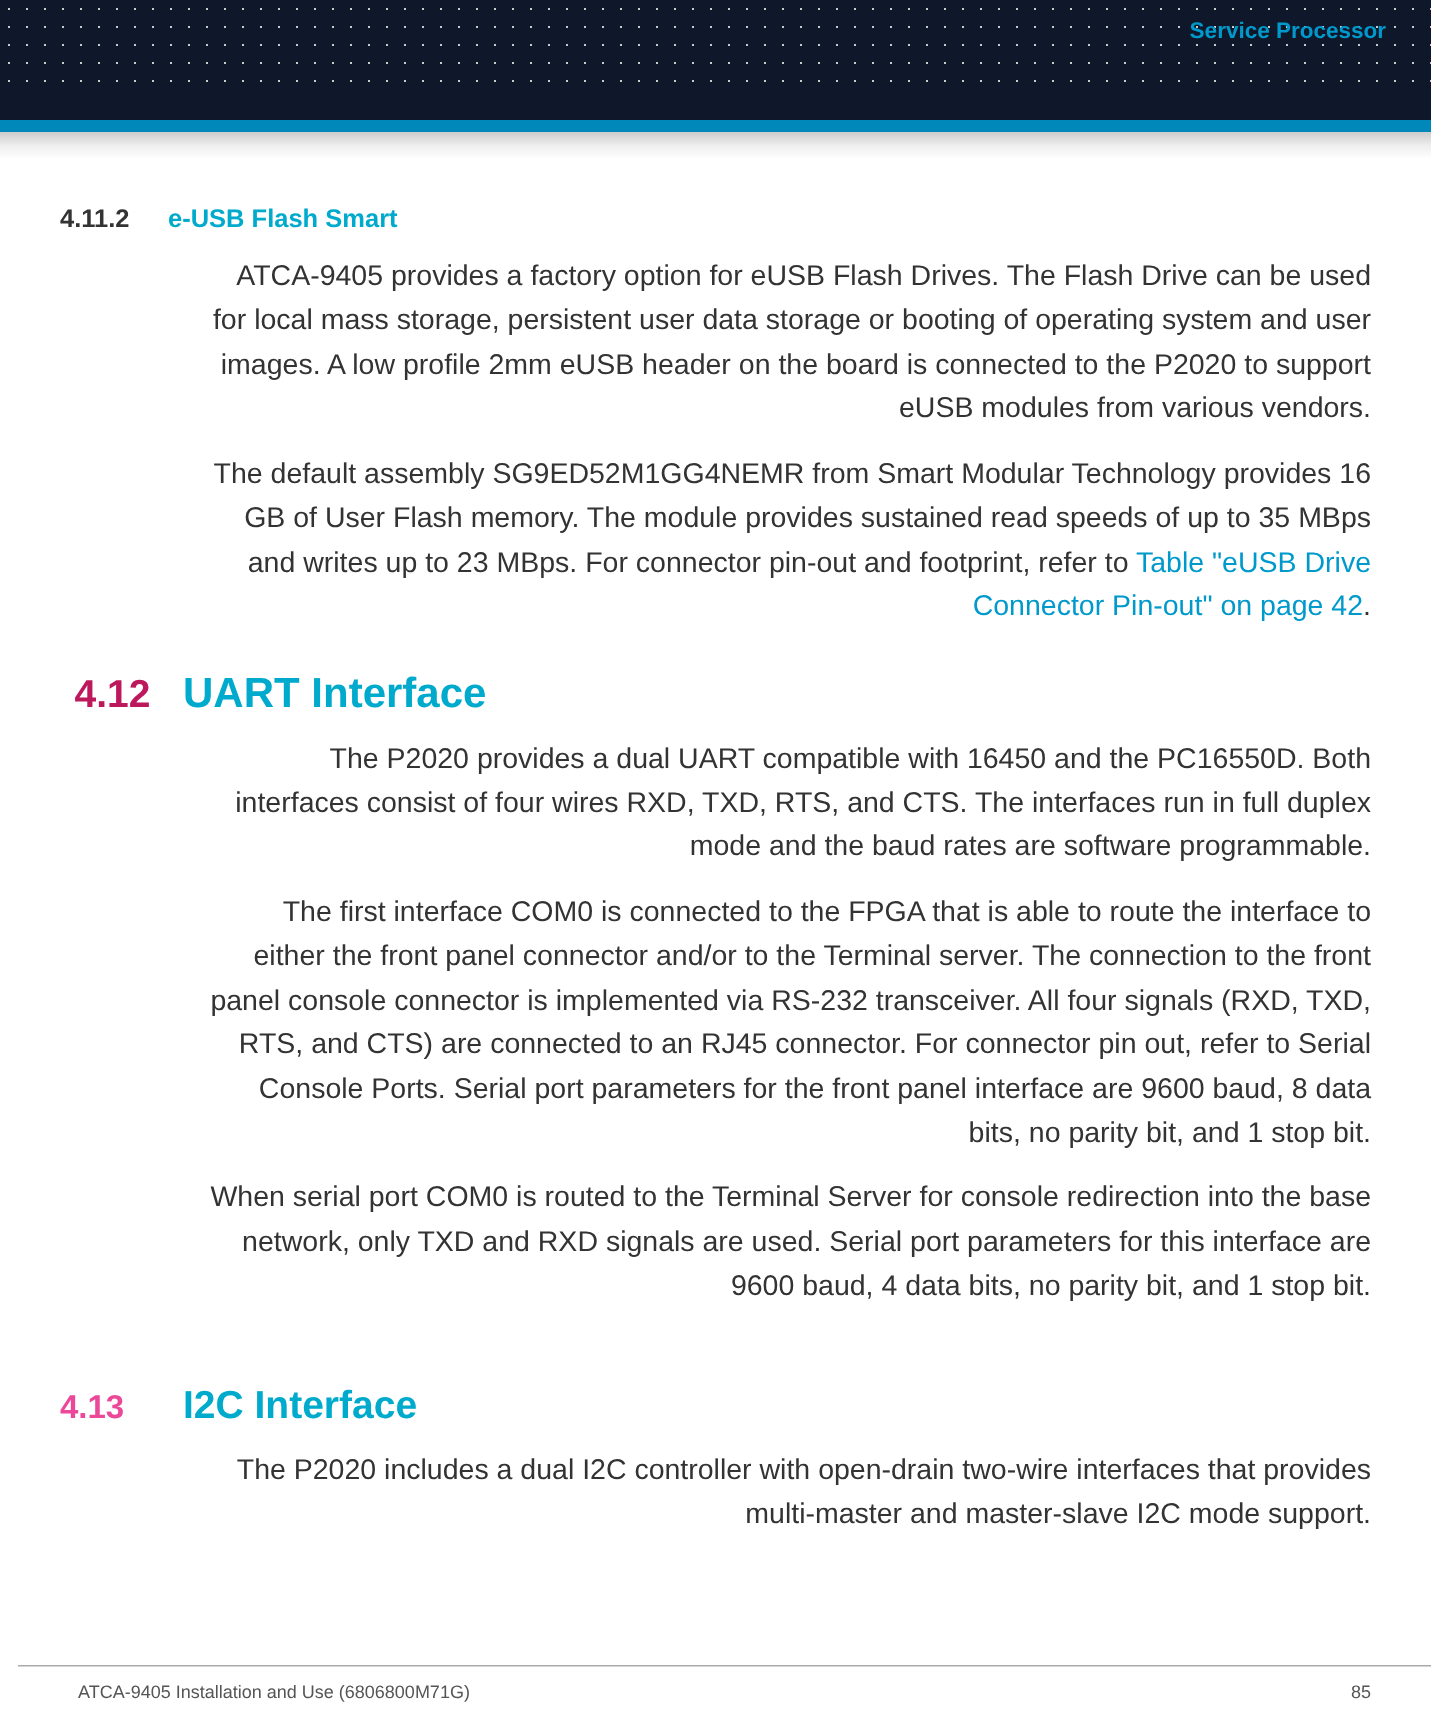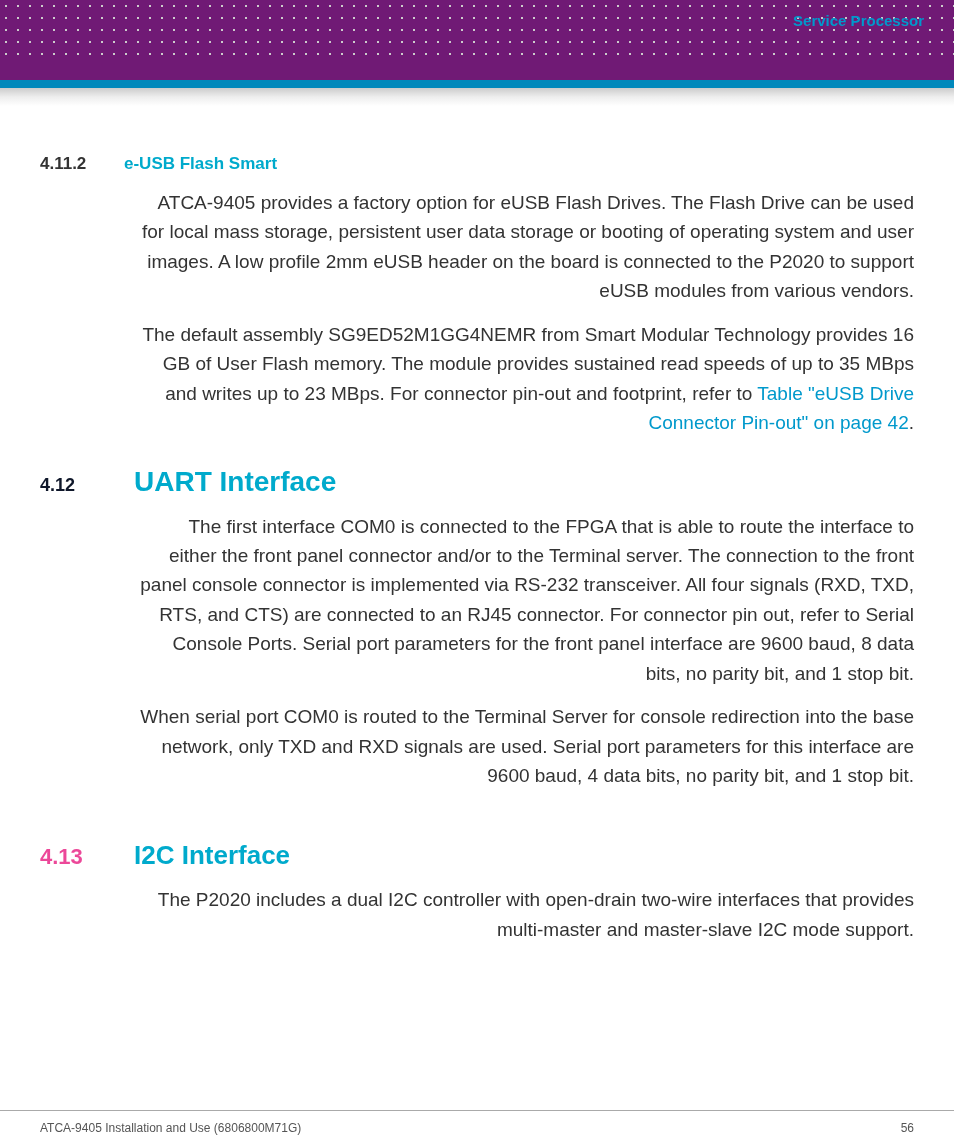--- a/index.html
+++ b/index.html
@@ -16,21 +16,21 @@
       font-size: 13.5px;
       color: #222222;
       position: relative;
     }
 
     
     .header-area {
       position: relative;
       width: 100%;
       height: 80px;
-      background-color: #701a75;
+      background-color: #0f172a;
       overflow: hidden;
     }
 
     .dot-pattern {
       position: absolute;
       top: 0;
       left: 0;
       width: 100%;
       height: 60px;
       background-image: radial-gradient(circle, #cccccc 1px, transparent 1px);
@@ -65,22 +65,21 @@
     
     .content {
       padding: 20px 40px 40px 40px;
     }
 
     
     .section-heading {
       display: flex;
       align-items: baseline;
       margin-bottom: 14px;
-      margin-top: 28px;
-      gap: 12px;
+      margin-top: 10px;
     }
 
     .section-number {
       font-size: 17px;
       font-weight: bold;
       color: #333333;
       margin-right: 12px;
       min-width: 60px;
     }
 
@@ -106,42 +105,43 @@
       color: #0099cc;
       text-decoration: none;
     }
 
     
     .section-major {
       margin-top: 26px;
     }
 
     .section-major .section-number {
-      font-size: 18px;
-      font-weight: bold;
-      color: #0f172a;
+      font-size: 26px;
+      font-weight: bold;
+      color: #be185d;
       min-width: 70px;
+      text-align: center;
     }
 
     .section-major .section-title {
       font-size: 28px;
       font-weight: bold;
       color: #00aacc;
     }
 
     
     .section-413 {
       margin-top: 26px;
     }
 
     
     .footer {
       position: absolute;
       bottom: 0;
-      left: 0;
+      left: 12px;
       right: 0;
       border-top: 1px solid #aaaaaa;
       padding: 10px 40px;
       display: flex;
       justify-content: space-between;
       align-items: center;
       font-size: 12px;
       color: #555555;
     }
 
@@ -181,33 +181,34 @@
       </p>
     </div>
   </div>
 
   <div class="section-major">
     <div class="section-heading">
       <span class="section-number">4.12</span>
       <span class="section-title">UART Interface</span>
     </div>
     <div class="section-body">
+      <p>The P2020 provides a dual UART compatible with 16450 and the PC16550D. Both interfaces consist of four wires RXD, TXD, RTS, and CTS. The interfaces run in full duplex mode and the baud rates are software programmable.</p>
       <p>The first interface COM0 is connected to the FPGA that is able to route the interface to either the front panel connector and/or to the Terminal server. The connection to the front panel console connector is implemented via RS-232 transceiver. All four signals (RXD, TXD, RTS, and CTS) are connected to an RJ45 connector. For connector pin out, refer to Serial Console Ports. Serial port parameters for the front panel interface are 9600 baud, 8 data bits, no parity bit, and 1 stop bit.</p>
       <p>When serial port COM0 is routed to the Terminal Server for console redirection into the base network, only TXD and RXD signals are used. Serial port parameters for this interface are 9600 baud, 4 data bits, no parity bit, and 1 stop bit.</p>
     </div>
   </div>
 
   <div class="section-413">
     <div class="section-heading">
       <span class="section-number section-major" style="font-size:22px;font-weight:bold;color:#ec4899;margin-right:12px;min-width:70px;">4.13</span>
       <span class="section-title" style="font-size:26px;font-weight:bold;color:#00aacc;">I2C Interface</span>
     </div>
     <div class="section-body">
       <p>The P2020 includes a dual I2C controller with open-drain two-wire interfaces that provides multi-master and master-slave I2C mode support.</p>
     </div>
   </div>
 
 </div>
 
 <div class="footer">
   <span class="footer-left">ATCA-9405 Installation and Use (6806800M71G)</span>
-  <span class="footer-right">56</span>
+  <span class="footer-right">85</span>
 </div>
 
 </body></html>

